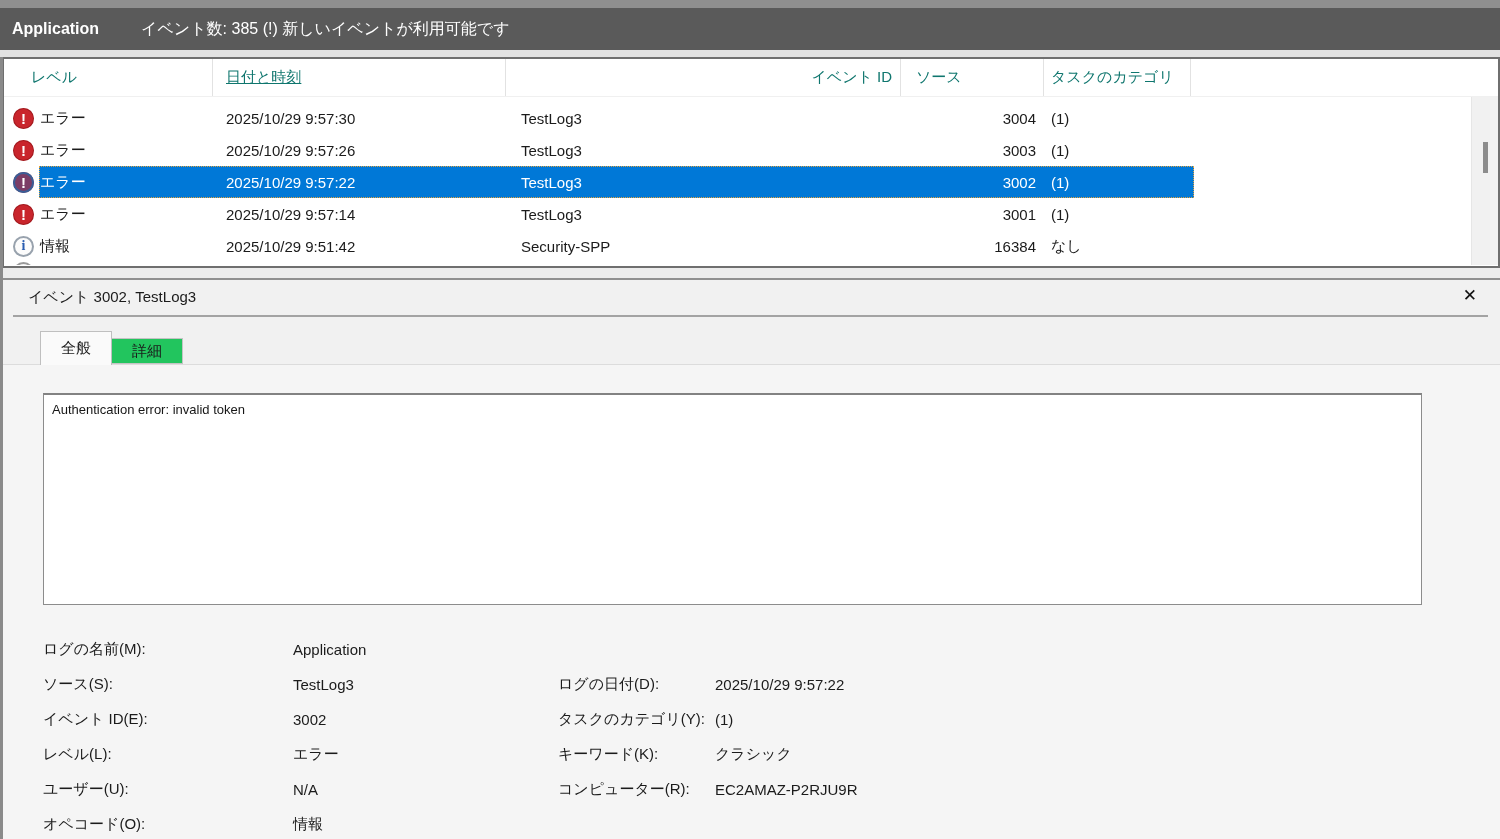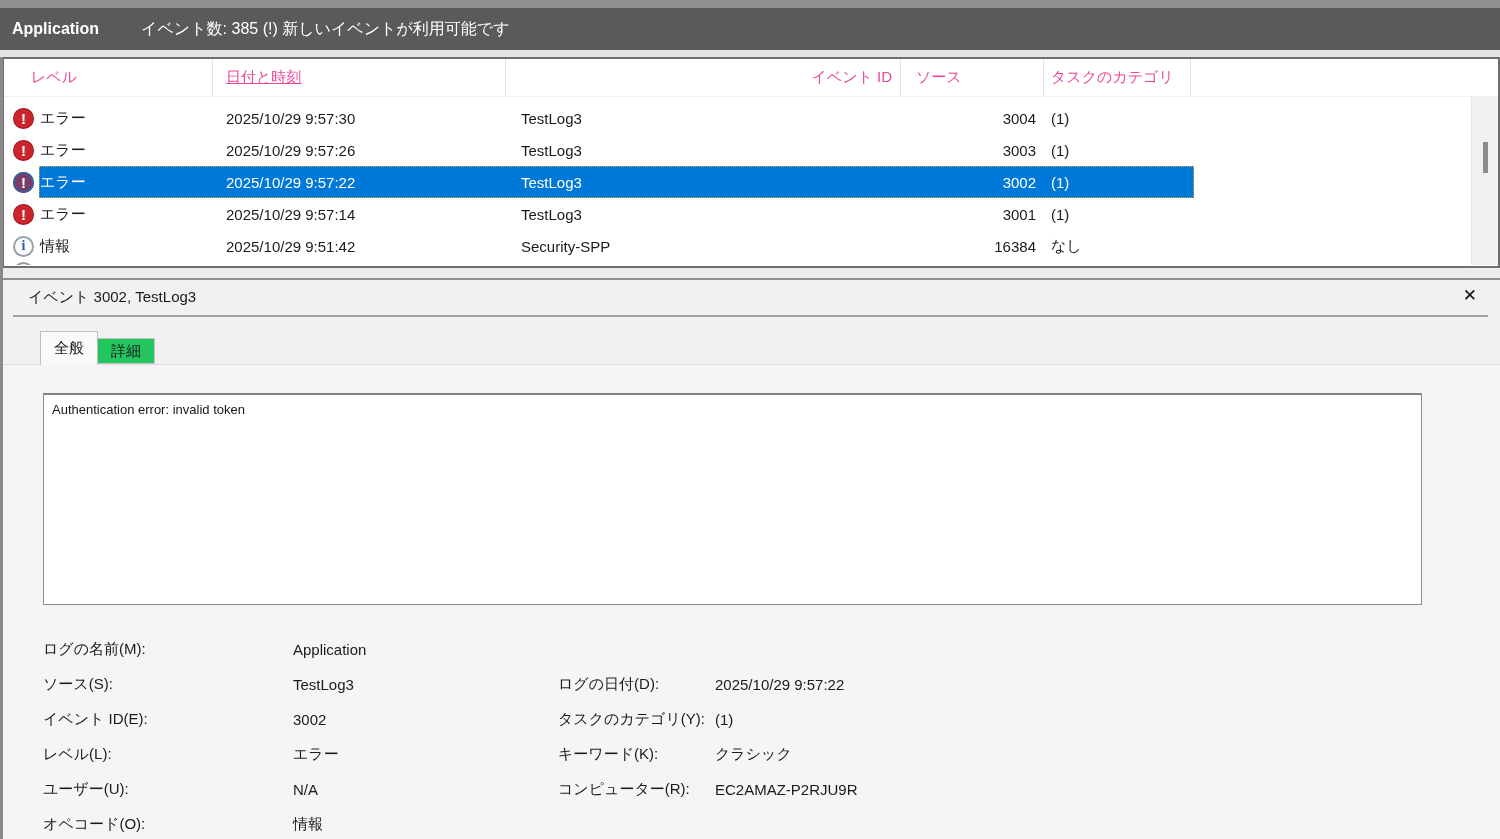--- a/index.html
+++ b/index.html
@@ -13,21 +13,21 @@
   .topbar .log-name { font-weight: bold; margin-left: 12px; }
   .topbar .log-status { margin-left: 42px; }
   .bar-gap { height: 7px; background: #e2e2e2; }
 
   .main-col { border-left: 3px solid #8a8a8a; height: 789px; background: #fff; }
 
   
   .list-panel { margin-left: 0; height: 211px; border: 2px solid #6f6f6f;
     border-left: 1px solid #6f6f6f; background: #fff; position: relative; overflow: hidden; }
   .list-header { display: grid; grid-template-columns: 209px 293px 395px 143px 147px 1fr;
-    height: 38px; align-items: center; font-size: 15px; color: #ec4899;
+    height: 38px; align-items: center; font-size: 15px; color: #0f766e;
     border-bottom: 1px solid #f0f0f0; }
   .hcell { height: 100%; display: flex; align-items: center; border-right: 1px solid #e2e2e2;
     background: #fff; }
   .hcell.level { padding-left: 27px; }
   .hcell.datetime { padding-left: 13px; text-decoration: underline; }
   .hcell.source { padding-left: 15px; }
   .hcell.eventid { justify-content: flex-end; padding-right: 8px; }
   .hcell.category { padding-left: 7px; }
   .hcell.filler { border-right: none; }
 
@@ -67,21 +67,21 @@
     display: flex; flex-direction: column; }
   .preview-header { height: 35px; position: relative; display: flex; align-items: center;
     font-size: 15px; color: #1b1b1b; }
   .preview-header .ptitle { margin-left: 25px; }
   .preview-header .close { position: absolute; right: 23px; top: 7px; font-size: 17px;
     font-weight: 900; color: #111; cursor: pointer; line-height: 1; }
   .preview-sep { height: 0; border-top: 2px solid #a3a3a3; margin: 0 12px 0 10px; }
 
   .tabs { display: flex; align-items: flex-end; margin: 13px 0 0 37px; height: 34px;
     position: relative; z-index: 2; }
-  .tab { font-size: 15px; color: #1b1b1b; padding: 0 13px; display: flex; align-items: center;
+  .tab { font-size: 15px; color: #1b1b1b; padding: 0 20px; display: flex; align-items: center;
     cursor: pointer; margin-top: 16px; }
   .tab.active { background: #fafafa; border: 1px solid #bfbfbf; border-bottom: none;
     height: 34px; margin-bottom: -1px; }
   .tab.inactive { background: #22c55e; border: 1px solid #c4c4c4; border-left: none;
     height: 26px; }
 
   .tab-content { flex: 1; background: #f5f5f5; border-top: 1px solid #dcdcdc; }
   .message-box { margin: 28px 78px 0 40px; height: 212px; background: #fff;
     border: 1px solid #8c8c8c; border-top: 2px solid #828282; font-size: 13px; color: #161616;
     padding: 7px 8px; overflow: hidden; }

